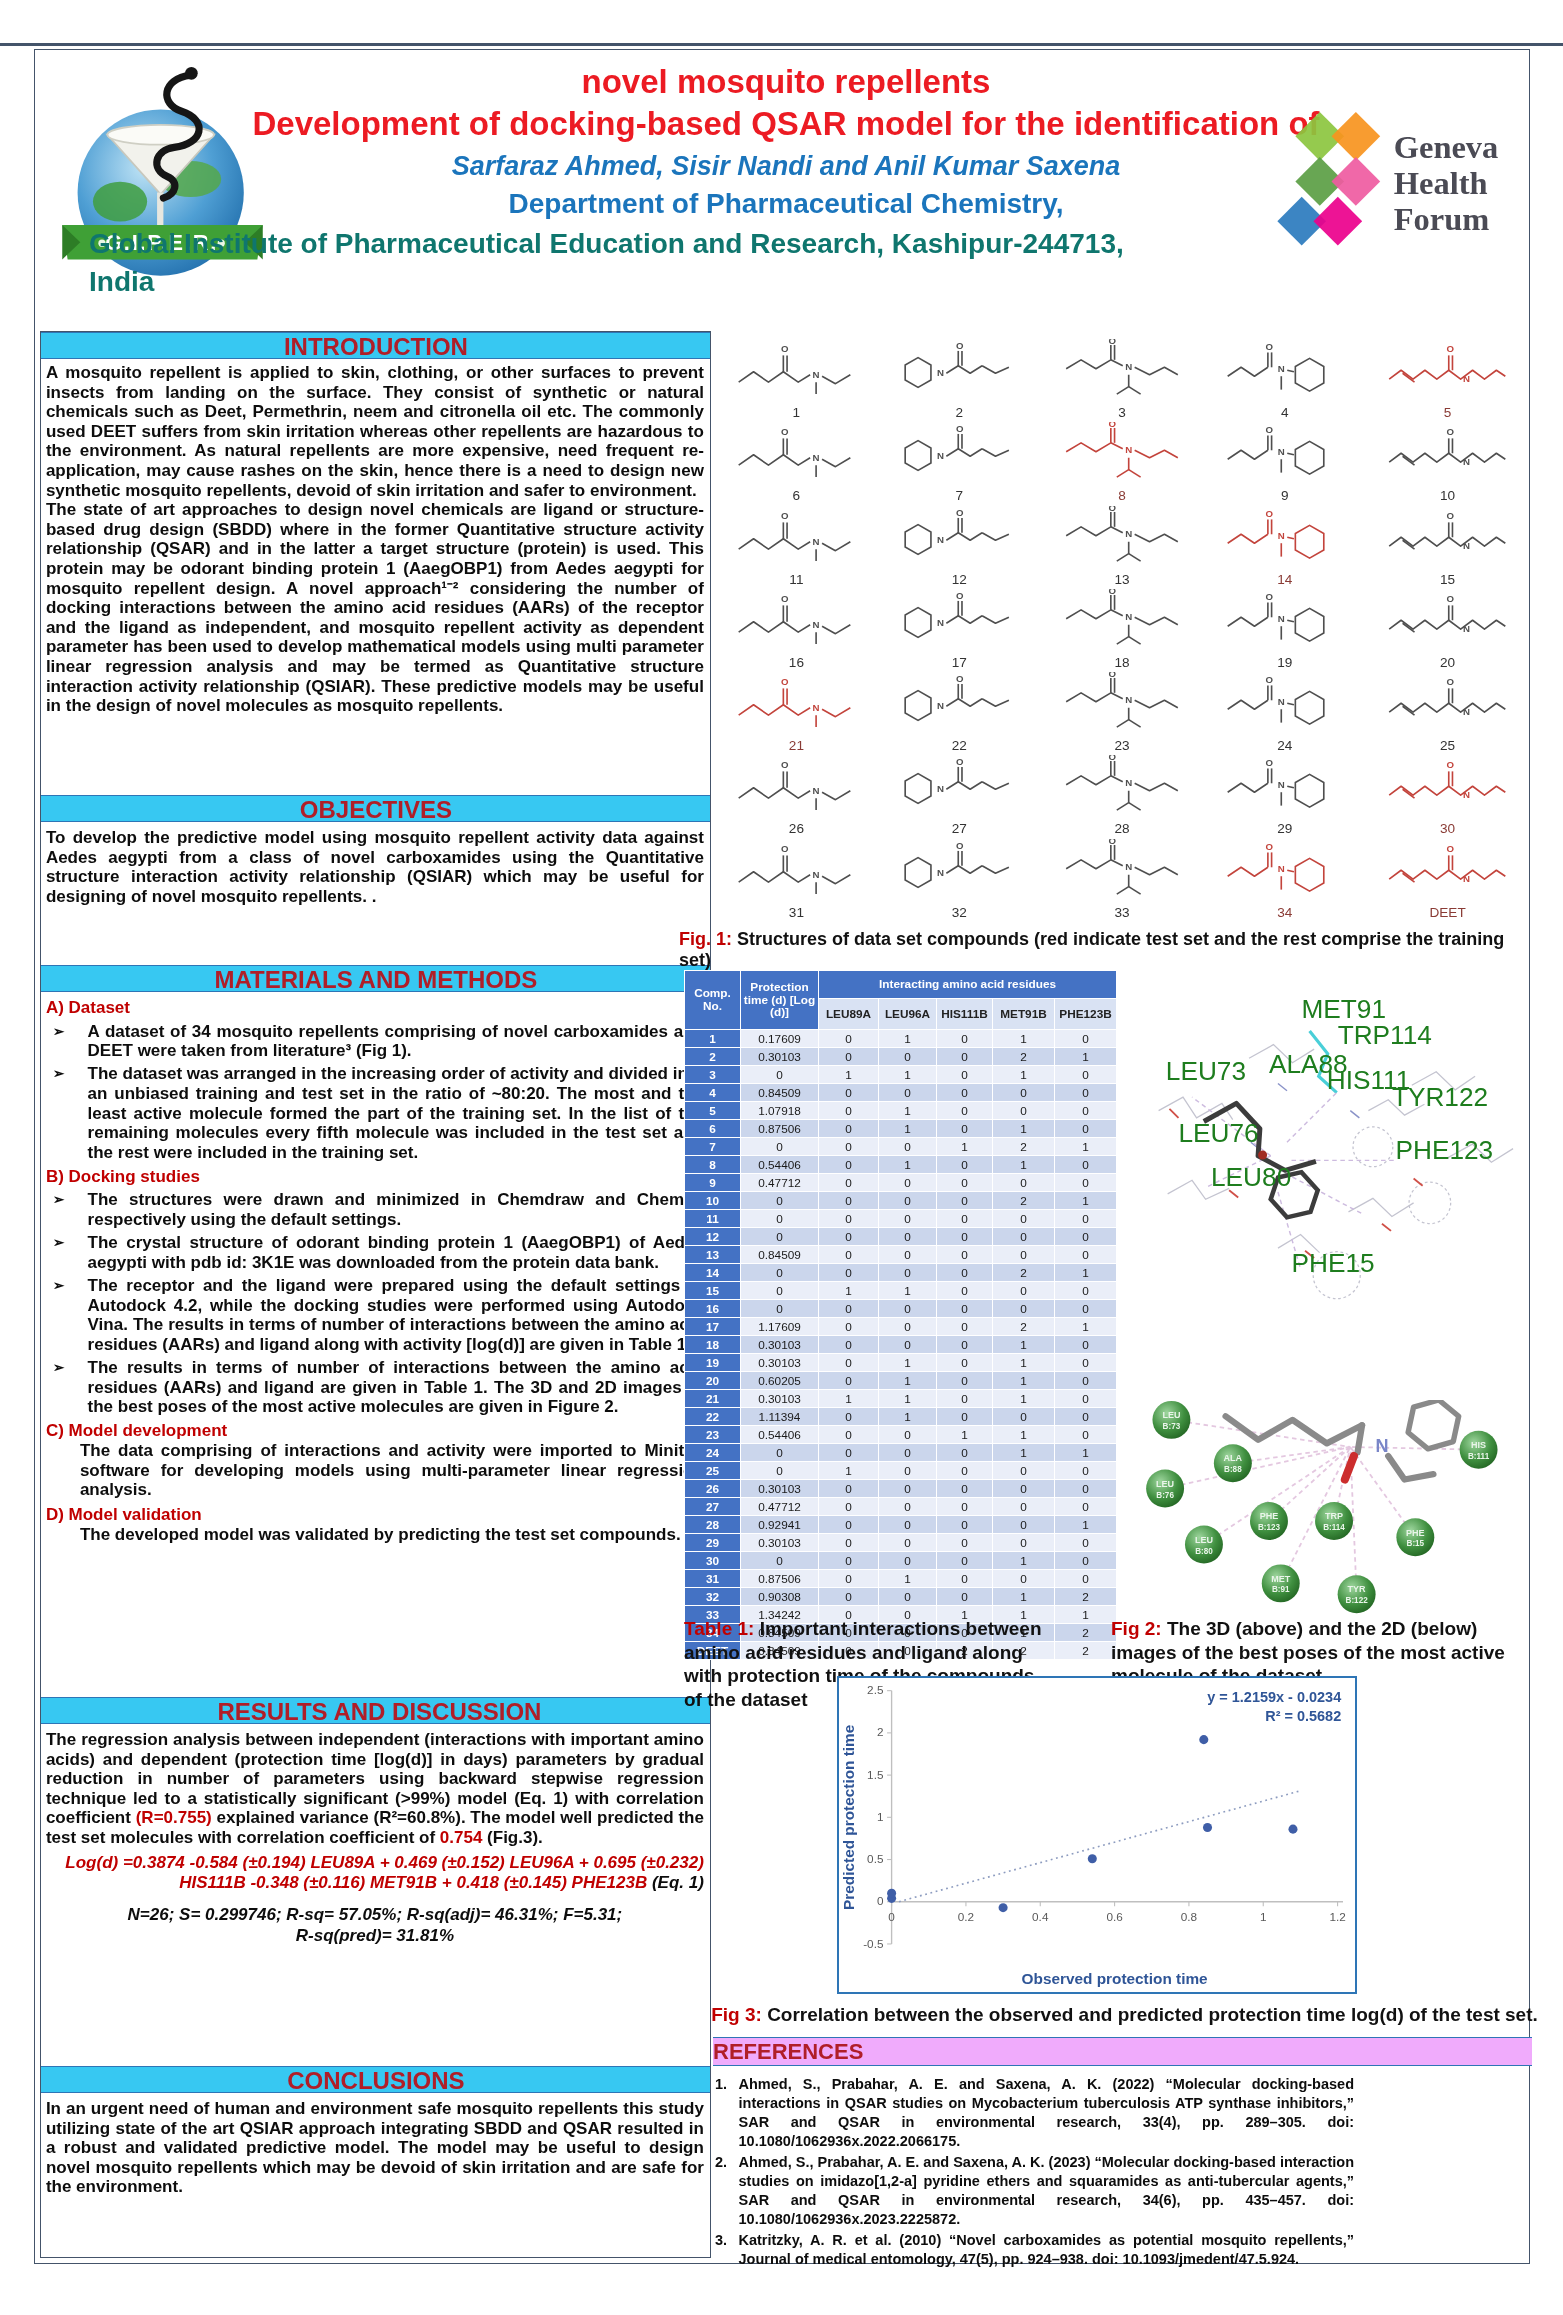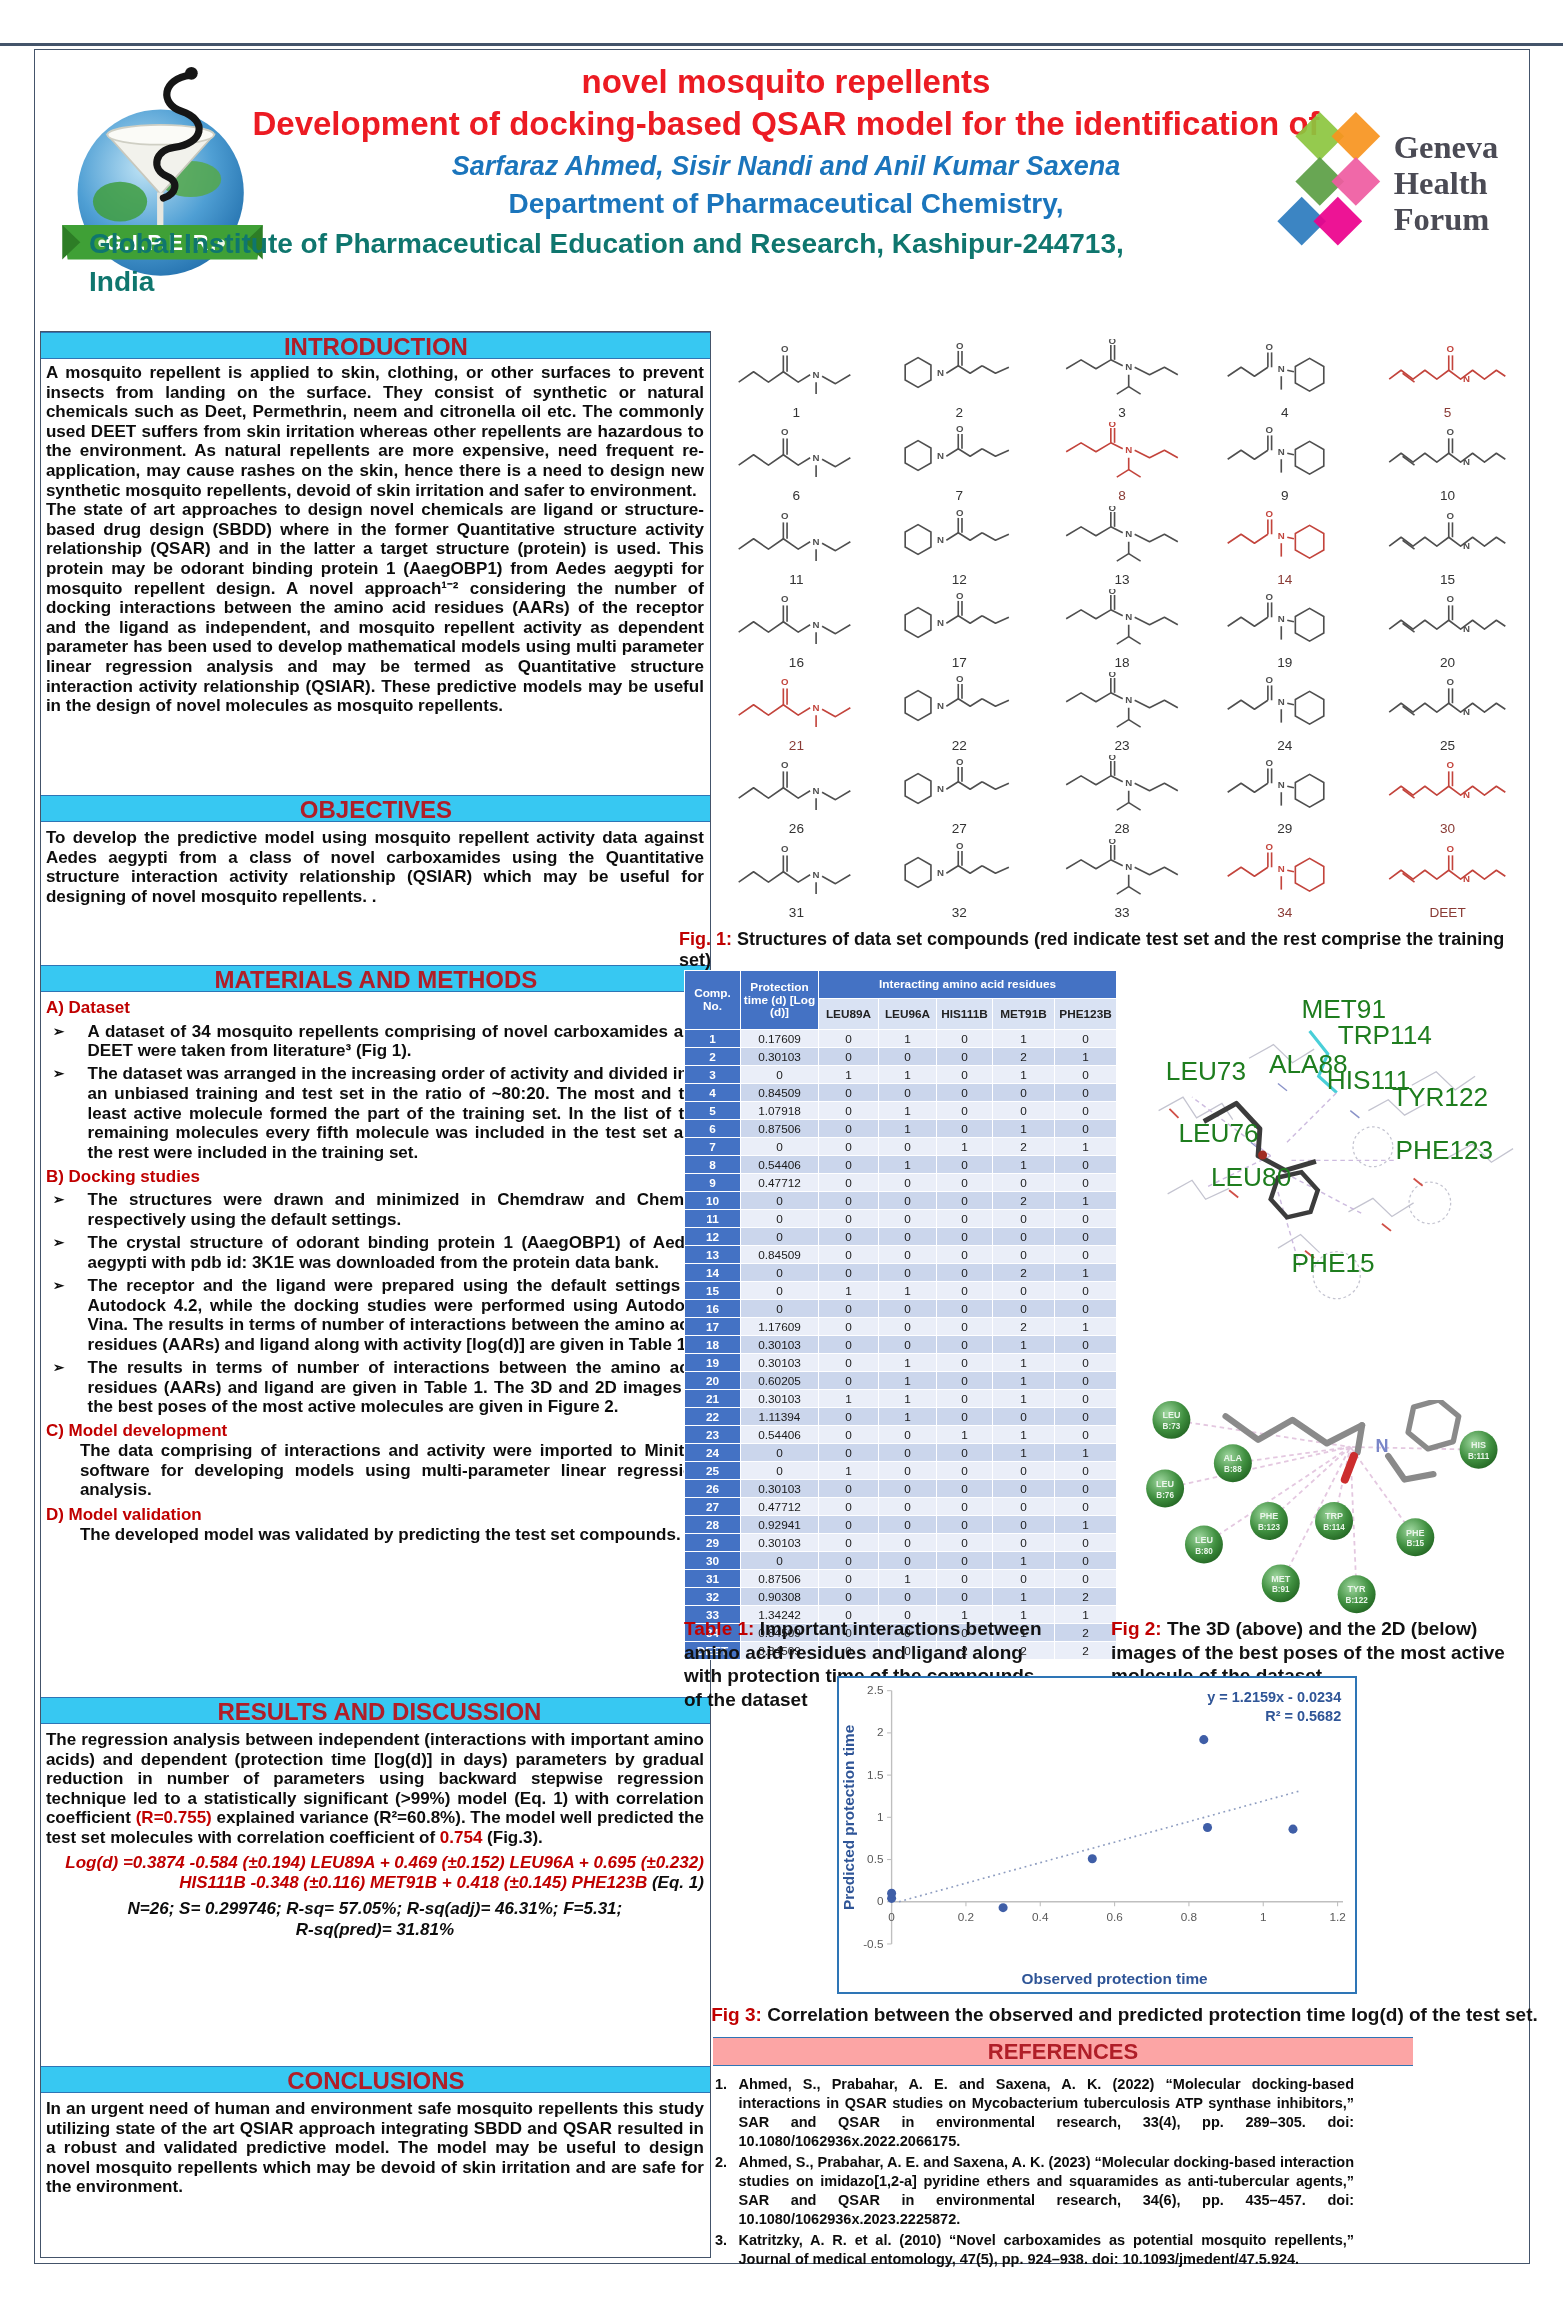--- a/index.html
+++ b/index.html
@@ -40,21 +40,21 @@
   tbody th{background:#4472C4;color:#fff;font-weight:bold;height:17px;}
   tbody td{color:#1a1a1a;}
   tbody tr:nth-child(odd) td{background:#EAEEF8;}
   tbody tr:nth-child(even) td{background:#CBD6EC;}
   .t1cap{left:649px;top:1567px;width:362px;font-size:19px;line-height:23.5px;}
   .fig2cap{left:1076px;top:1567px;width:427px;font-size:19px;line-height:23.5px;}
   .f3d{position:absolute;left:1107px;top:925px;width:394px;height:425px;}
   .f2d{position:absolute;left:1107px;top:1350px;width:394px;height:215px;}
   .fig3wrap{position:absolute;left:802px;top:1626px;width:520px;height:318px;border:2.7px solid #2E75B6;box-sizing:border-box;background:#fff;}
   .fig3cap{left:669px;top:1954px;width:841px;font-size:19px;text-align:center;}
-  .refstrip{position:absolute;left:678px;top:1987px;width:700px;height:29px;background:#fca5a5;border-top:1.8px solid #2E75B6;border-bottom:1.8px solid #2E75B6;color:#B01E28;font-weight:bold;font-size:22px;text-align:center;line-height:27px;box-sizing:border-box;}
+  .refstrip{position:absolute;left:678px;top:1987px;width:819px;height:29px;background:#f0abfc;border-top:1.8px solid #2E75B6;border-bottom:1.8px solid #2E75B6;color:#B01E28;font-weight:bold;font-size:22px;line-height:27px;box-sizing:border-box;}
   .refs{position:absolute;left:680px;top:2025px;width:639px;}
   .refitem{display:flex;color:#0d0d0d;font-weight:bold;font-size:14.5px;line-height:19px;text-align:justify;margin-bottom:1.8px;}
   .refnum{width:23.5px;flex:none;}
   .reftxt{flex:1;}
 </style>
 </head>
 <body>
 
 <div class="topline"></div>
 
@@ -157,21 +157,21 @@
       <div class="redhead">C) Model development</div>
       <div style="padding-left:34px;">The data comprising of interactions and activity were imported to Minitab software for developing models using multi-parameter linear regression analysis.</div>
       <div class="redhead">D) Model validation</div>
       <div style="padding-left:34px;">The developed model was validated by predicting the test set compounds.</div>
     </div>
 
     <div class="strip" style="top:1365px;padding-left:7px;">RESULTS AND DISCUSSION</div>
     <div class="body" style="top:1398px;height:335px;">
       <div><span>The regression analysis between independent (interactions with important amino acids) and dependent (protection time [log(d)] in days) parameters by gradual reduction in number of parameters using backward stepwise regression technique led to a statistically significant (&gt;99%) model (Eq. 1) with correlation coefficient </span><span class="red">(R=0.755)</span><span> explained variance (R²=60.8%). The model well predicted the test set molecules with correlation coefficient of </span><span class="red">0.754</span><span> (Fig.3).</span></div>
       <div class="eq"><span>Log(d)  =0.3874 -0.584 (±0.194) LEU89A + 0.469 (±0.152) LEU96A + 0.695 (±0.232) HIS111B -0.348 (±0.116) MET91B + 0.418 (±0.145) PHE123B </span><span class="blk">(Eq. 1)</span></div>
-      <div class="stats" style="margin-top:5px;">N=26; S= 0.299746; R-sq= 57.05%; R-sq(adj)= 46.31%; F=5.31;</div>
+      <div class="stats" style="margin-top:11px;">N=26; S= 0.299746; R-sq= 57.05%; R-sq(adj)= 46.31%; F=5.31;</div>
       <div class="stats">R-sq(pred)= 31.81%</div>
     </div>
 
     <div class="strip" style="top:1734px;">CONCLUSIONS</div>
     <div class="body" style="top:1767px;height:152px;">In an urgent need of human and environment safe mosquito repellents this study utilizing state of the art QSIAR approach integrating SBDD and QSAR resulted in a robust and validated predictive model. The model may be useful to design novel mosquito repellents which may be devoid of skin irritation and are safe for the environment.</div>
   </div>
 
   <div class="fig1grid" id="fig1grid">
       <div class="molcell">
         <svg viewBox="0 0 170 90" width="148" height="67">

